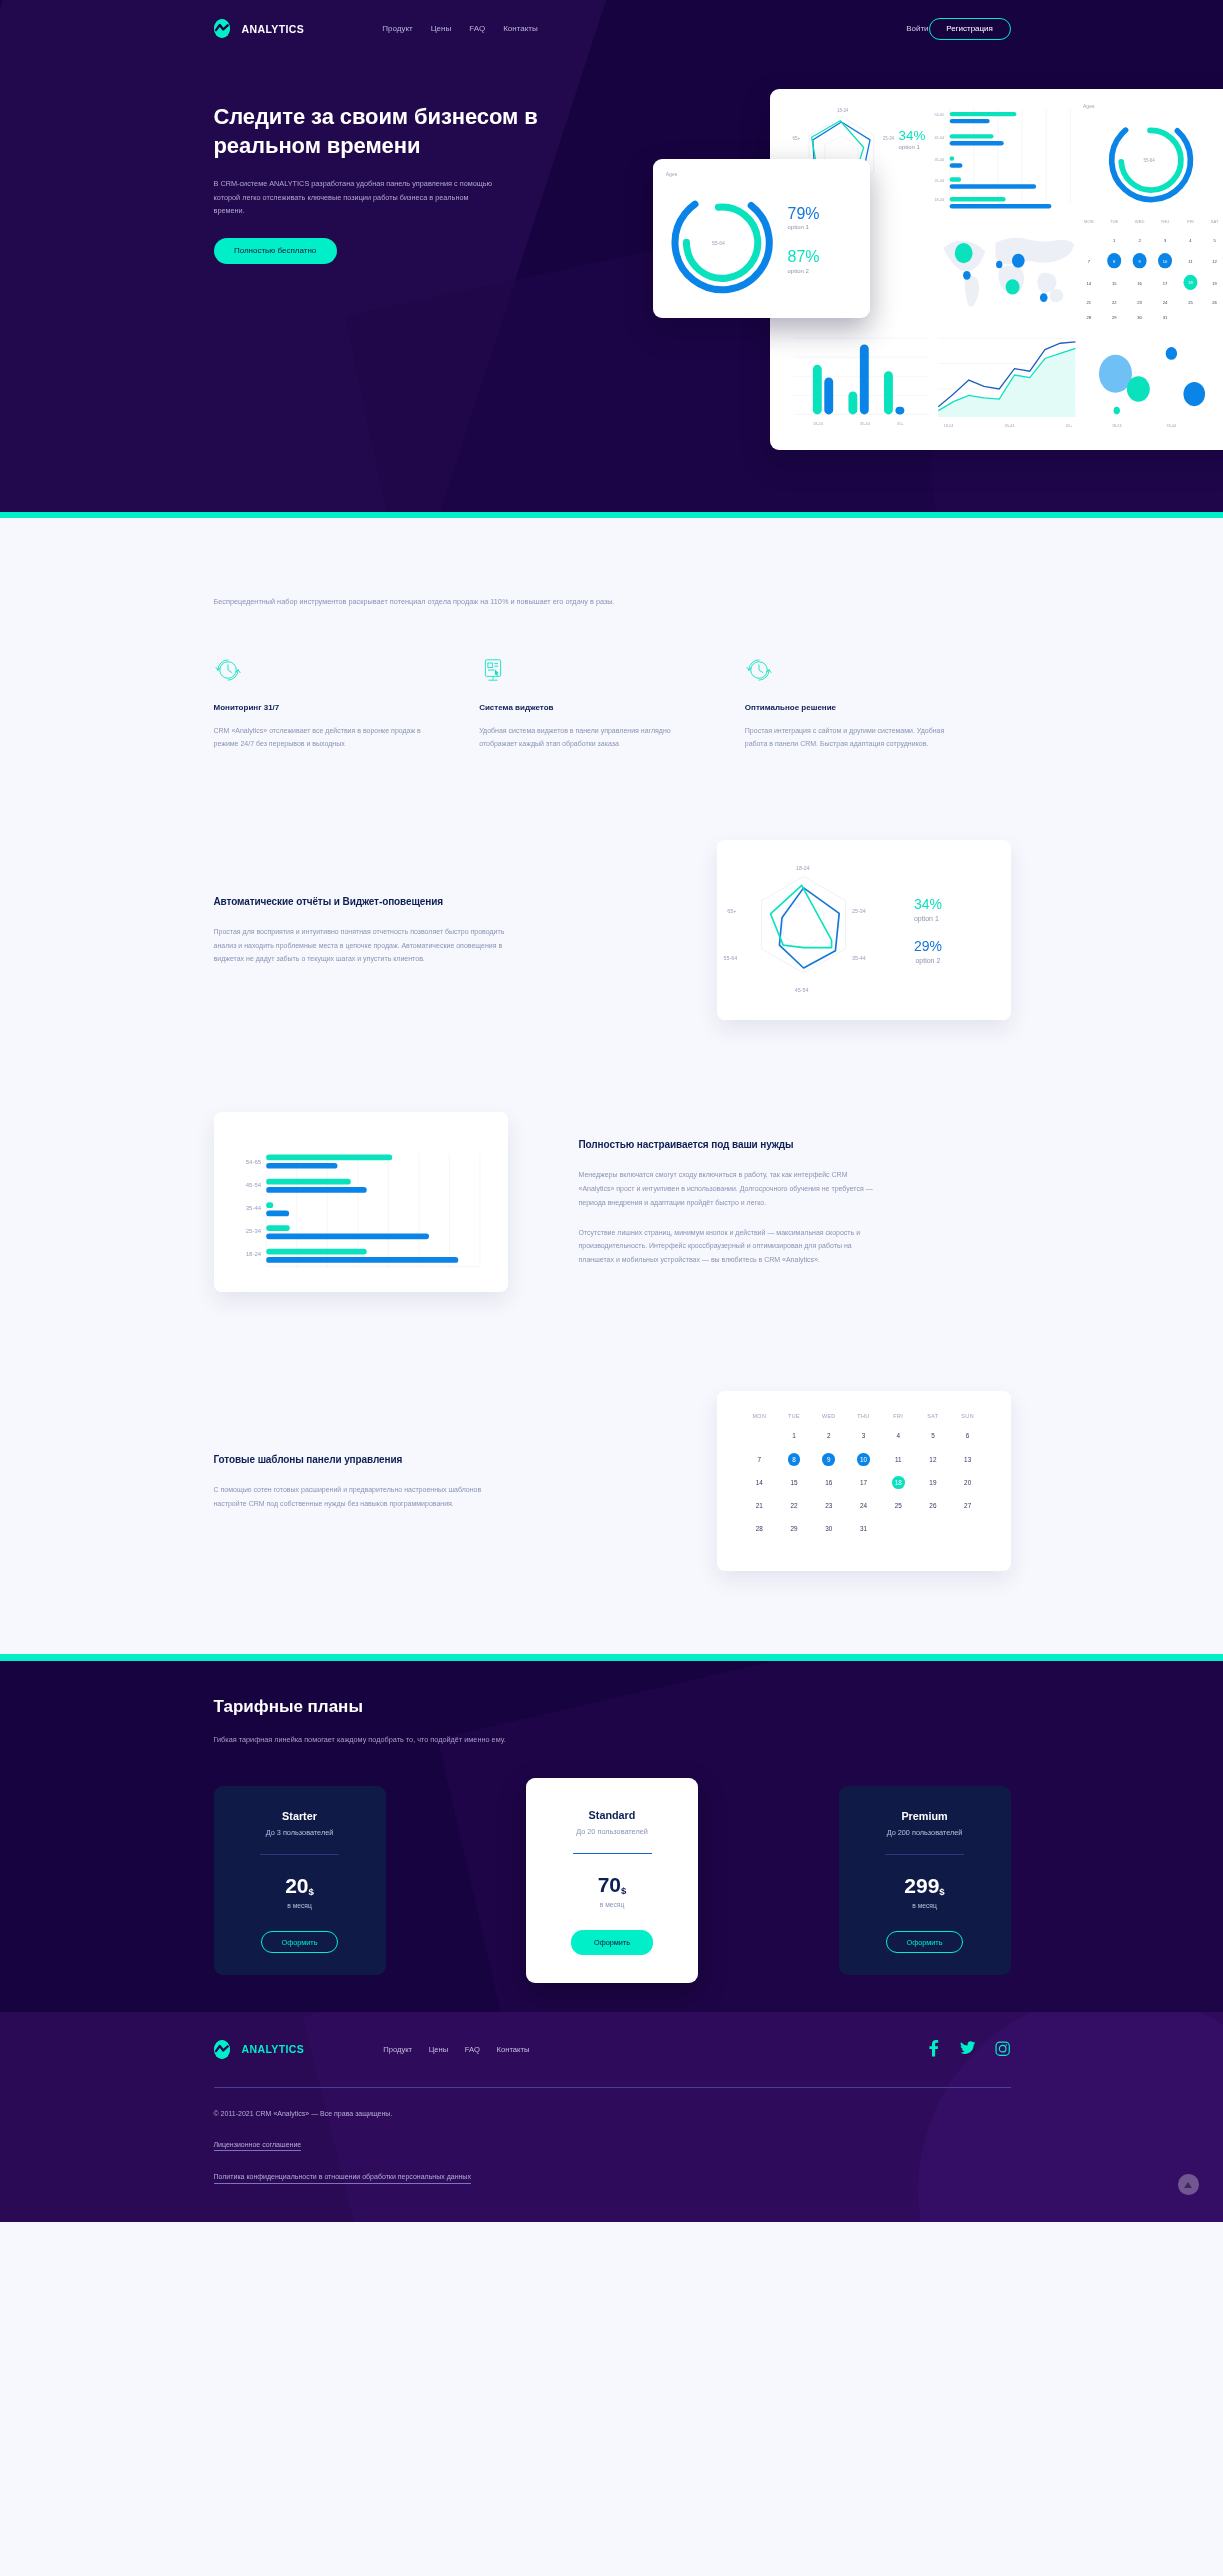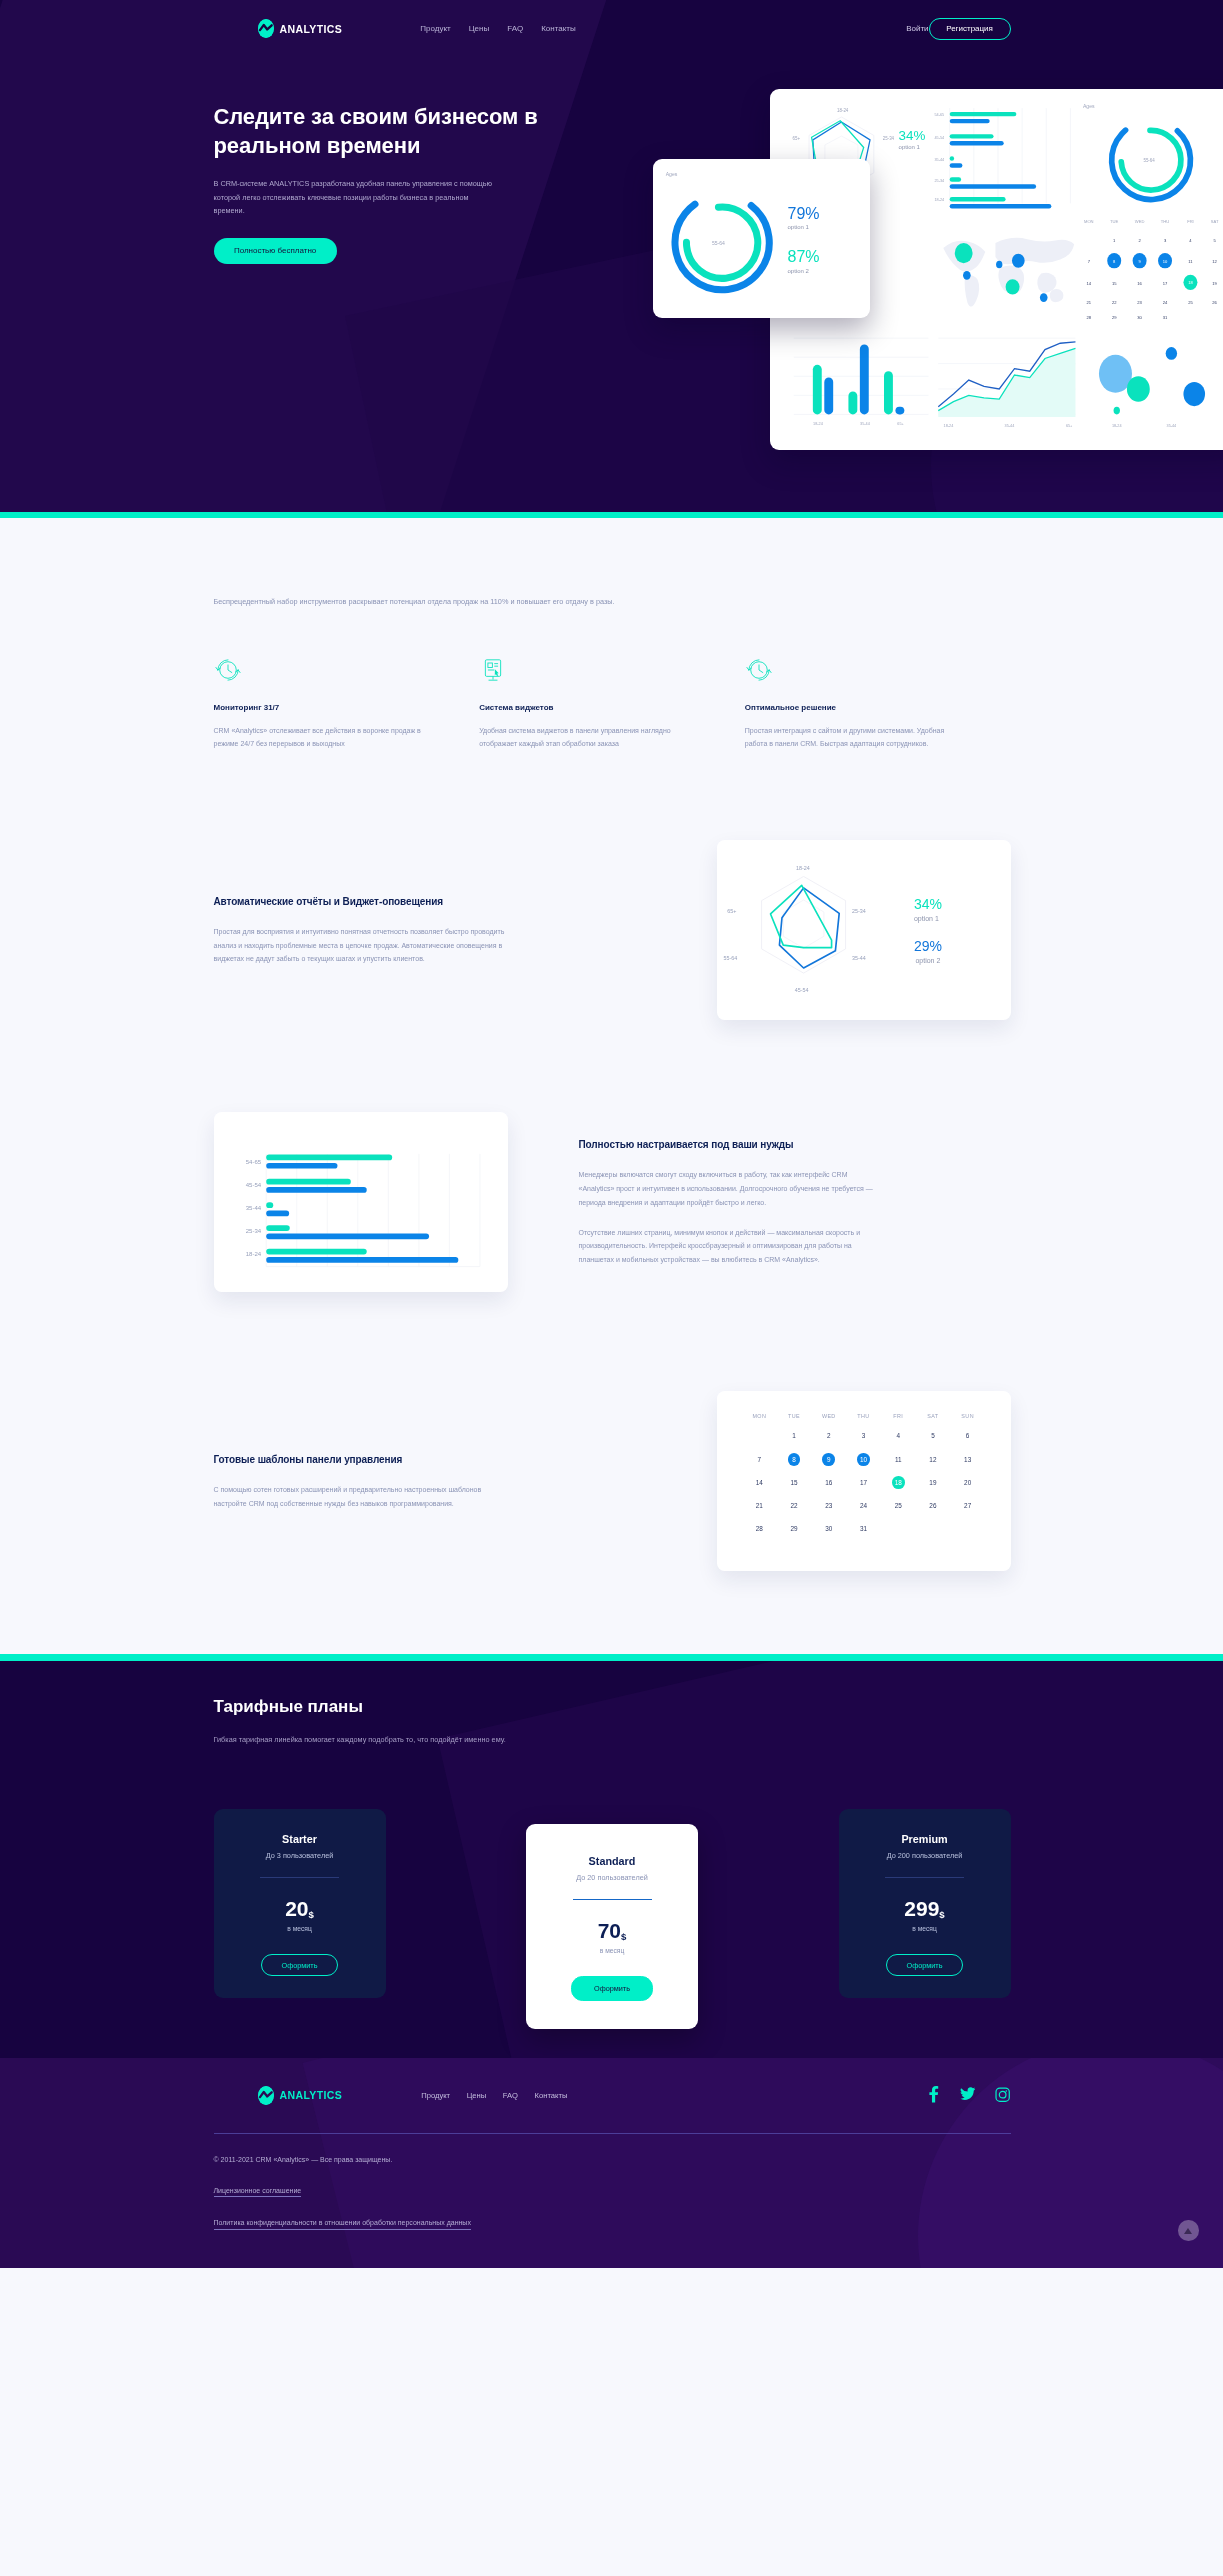--- a/index.html
+++ b/index.html
@@ -40,21 +40,21 @@
     width: 395px; height: 395px; border-radius: 50%;
     background: #230850; opacity: .55;
   }
   .hero-inner { position: relative; z-index: 5; }
 
   
   .nav {
     display: flex; align-items: center;
     height: 46px; padding-top: 11.5px;
   }
-  .logo { display: flex; align-items: center; gap: 6px; cursor: pointer; margin-left: 44px; }
+  .logo { display: flex; align-items: center; gap: 12px; cursor: pointer; }
   .logo-mark {
     width: 16px; height: 19px; border-radius: 50%;
     background: #00efc8; position: relative; overflow: hidden;
     display:flex; align-items:center; justify-content:center;
   }
   .logo-mark svg { display:block; }
   .logo-text {
     color: #ffffff; font-weight: 700; font-size: 10.5px;
     letter-spacing: 0.4px;
   }
@@ -196,21 +196,20 @@
     display: flex; justify-content: space-between; align-items: center;
     margin-top: 34px; padding-bottom: 29px;
   }
   .plan {
     width: 172px; border-radius: 9px; text-align: center;
     background: #101a46; padding: 24px 0 21.7px;
   }
   .plan.featured {
     background: #ffffff; width: 172px; padding: 31px 8px 28px;
     box-shadow: 0 10.2px 28px rgba(0,0,0,.28);
-    margin-top: 46px;
   }
   .plan-name { font-size: 10.8px; font-weight: 700; color: #ffffff; }
   .plan.featured .plan-name { color: #0d1f55; }
   .plan-users { font-size: 7.3px; color: #b8c0dd; margin-top: 6.4px; }
   .plan.featured .plan-users { color: #8a93b5; }
   .plan-rule {
     height: 0.6px; background: #2a3a78; width: 79px; margin: 16.6px auto 0;
   }
   .plan.featured .plan-rule { background: #1567c7; }
   .plan-price {

